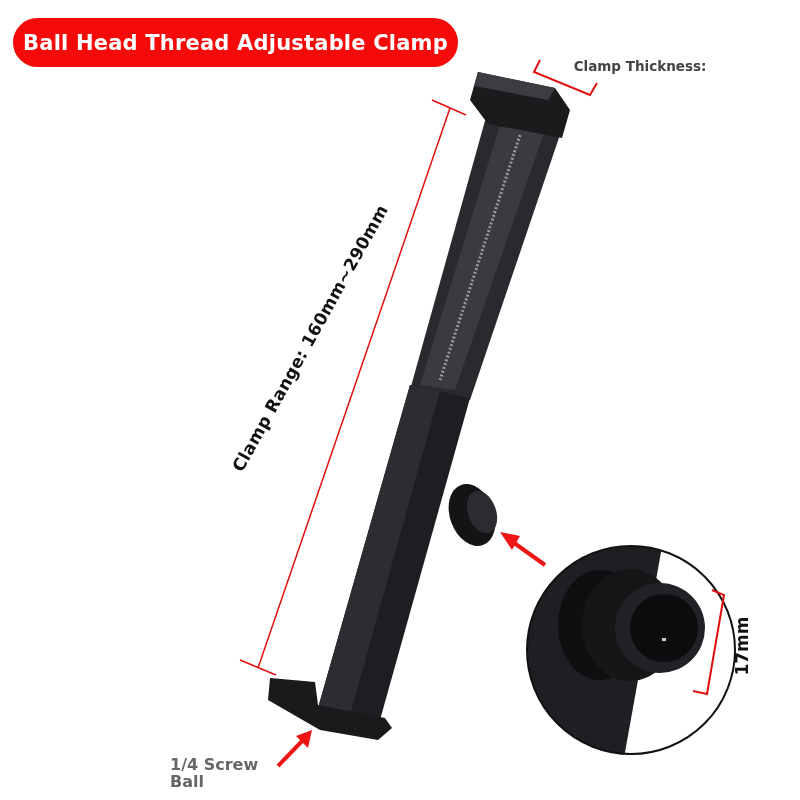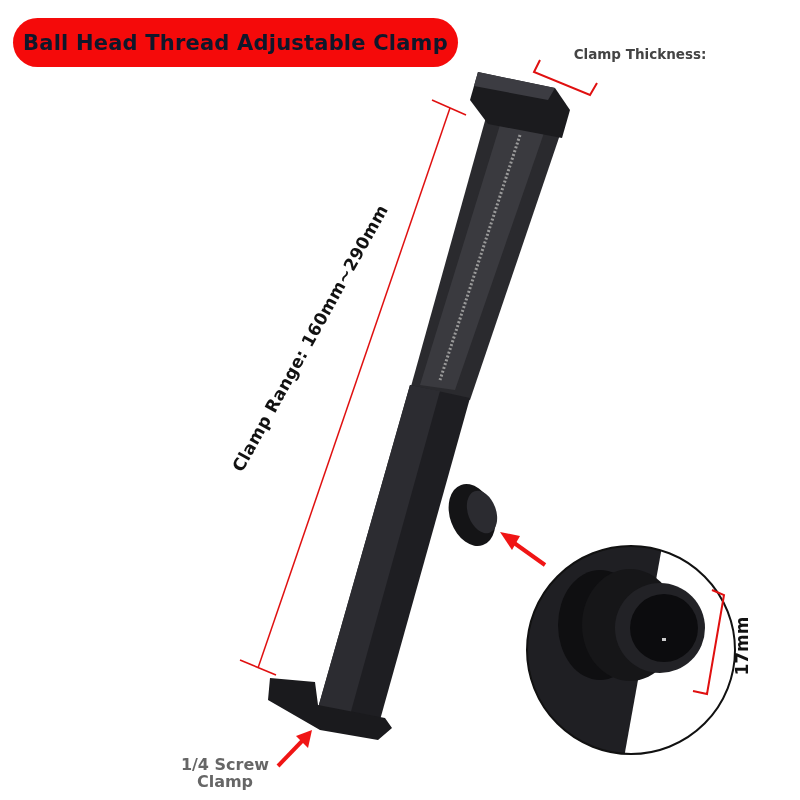--- a/index.html
+++ b/index.html
@@ -1,33 +1,33 @@
 <!DOCTYPE html>
 <html><head>
 <meta charset="utf-8">
 <style>
   html, body { margin: 0; padding: 0; }
   body { width: 800px; height: 800px; background: #ffffff; position: relative; overflow: hidden; font-family: "DejaVu Sans", sans-serif; }
   .title-pill {
     position: absolute; left: 13px; top: 18px; width: 445px; height: 49px;
     background: #f50a0a; border-radius: 25px;
-    color: #0f172a; font-weight: bold; font-size: 21px;
+    color: #ffffff; font-weight: bold; font-size: 21px;
     display: flex; align-items: center; justify-content: center; letter-spacing: 0.2px; text-align: center;
   }
   .label-thick {
-    position: absolute; left: 565px; top: 44px; width: 150px; text-align: center;
+    position: absolute; left: 565px; top: 56px; width: 150px; text-align: center;
     color: #444; font-weight: bold; font-size: 13.5px; line-height: 20px;
   }
   .label-range {
     position: absolute; left: 140px; top: 328px; width: 340px; text-align: center;
     transform: rotate(-61deg); transform-origin: center;
     color: #111; font-size: 17px; font-weight: bold; letter-spacing: 0.3px;
   }
   .label-screw {
-    position: absolute; left: 170px; top: 756px; width: 110px; text-align: center;
+    position: absolute; left: 170px; top: 756px; width: 110px; text-align: left;
     color: #666; font-weight: bold; font-size: 16px; line-height: 17px;
   }
   .label-17 {
     position: absolute; left: 712px; top: 636px; transform: rotate(-90deg);
     color: #111; font-size: 17px; font-weight: bold;
   }
   svg.art { position: absolute; left: 0; top: 0; }
 </style>
 </head>
 <body>
@@ -87,16 +87,16 @@
 <div class="title-pill">Ball Head Thread Adjustable Clamp</div>
 
 <div class="label-thick">
   <div>Clamp Thickness:</div>
 </div>
 
 <div class="label-range">Clamp Range: 160mm~290mm</div>
 
 <div class="label-screw">
   <div>1/4 Screw</div>
-  <div>Clamp</div>
+  <div>Ball</div>
 </div>
 
 <div class="label-17">17mm</div>
 
 </body></html>

